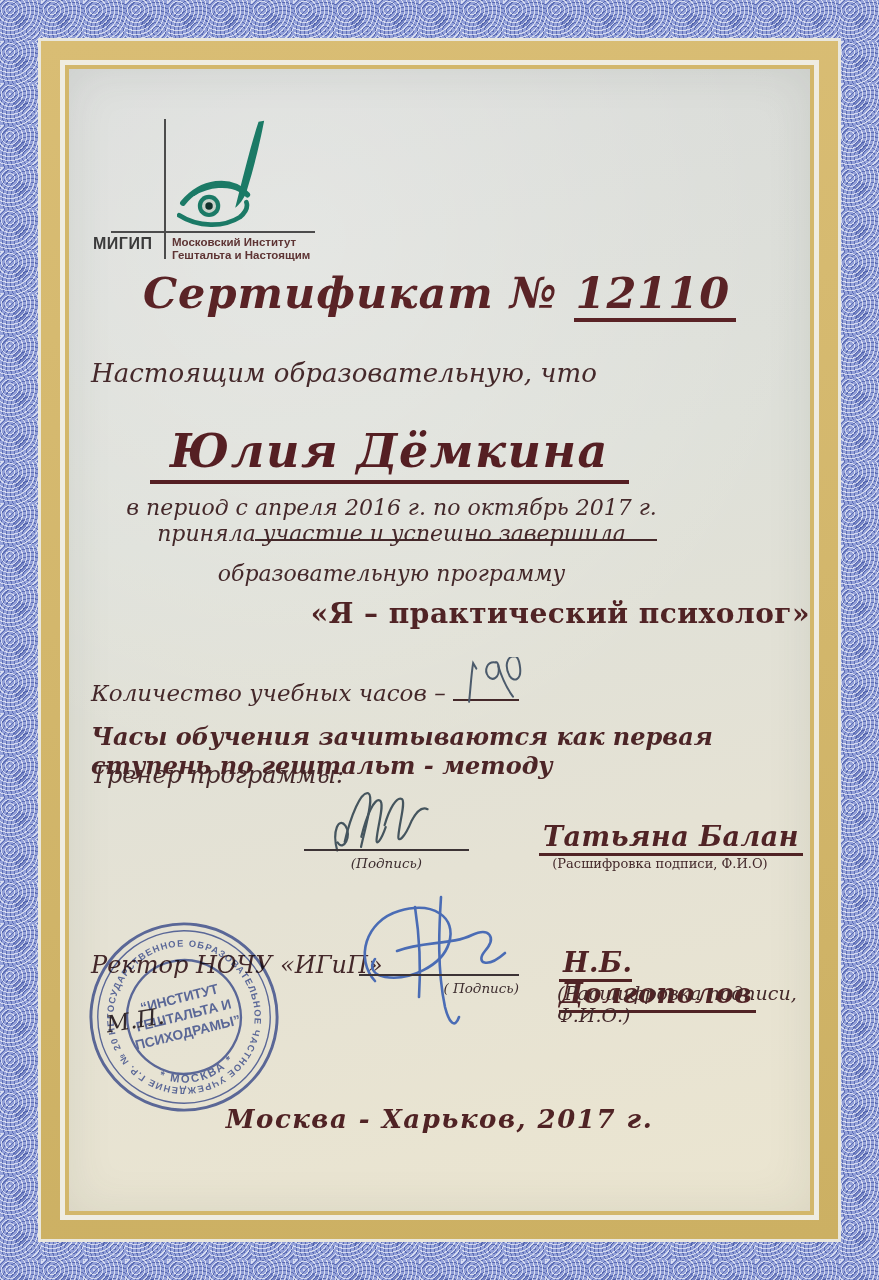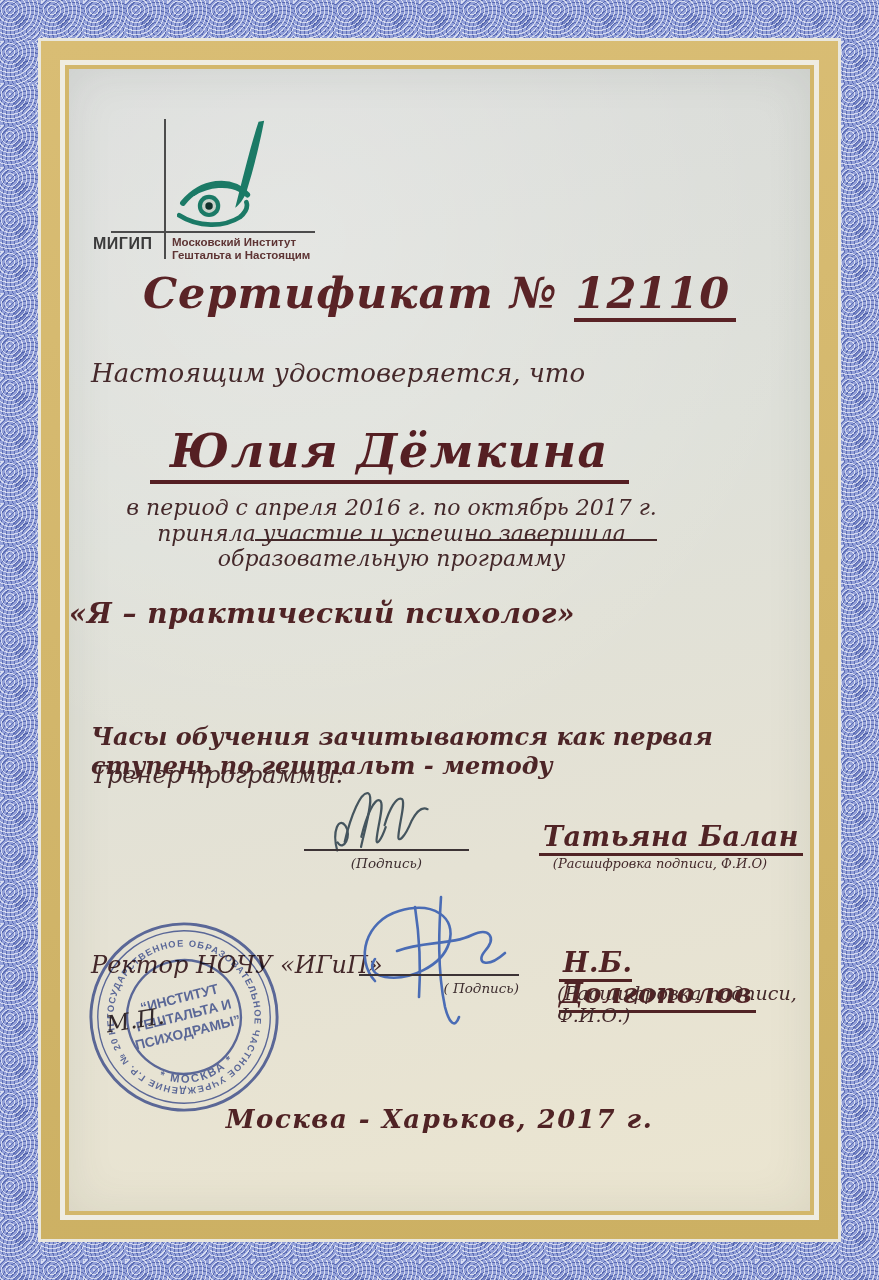--- a/index.html
+++ b/index.html
@@ -34,34 +34,34 @@
   .eye-svg{left:108px;top:50px;width:122px;height:114px;}
   
   .t-title{left:0;right:0;top:199px;text-align:center;font-weight:bold;font-style:italic;font-size:43px;color:#5a2326;letter-spacing:1px;}
   .t-title .num{border-bottom:4px solid #5a2326;padding:0 6px 0 2px;}
   .t-intro{left:22px;top:289px;font-style:italic;font-size:26px;color:#45292b;}
   .t-name{left:0;right:100px;top:355px;text-align:center;}
   .t-name span{font-weight:bold;font-style:italic;font-size:46px;color:#551f23;letter-spacing:1.5px;border-bottom:4px solid #551f23;padding:0 20px 2px 20px;}
   .t-period{left:0;right:96px;top:426px;text-align:center;font-style:italic;font-size:22px;color:#44282a;}
   .t-period .u{border-bottom:2px solid #44282a;padding-bottom:19px;}
   .t-compl1{left:0;right:96px;top:452px;text-align:center;font-style:italic;font-size:22px;color:#44282a;}
-  .t-compl2{left:0;right:96px;top:477px;text-align:center;font-style:italic;font-size:22px;color:#44282a;}
-  .t-program{left:0;right:0;top:528px;text-align:left;font-weight:bold;font-style:italic;font-size:28px;color:#502325;letter-spacing:.5px;}
+  .t-compl2{left:0;right:96px;top:492px;text-align:center;font-style:italic;font-size:22px;color:#44282a;}
+  .t-program{left:0;right:0;top:528px;text-align:right;font-weight:bold;font-size:28px;color:#502325;letter-spacing:.5px;}
   .t-hours{left:22px;top:600px;font-style:italic;font-size:23px;color:#44282a;}
   .hw-box{display:inline-block;position:relative;width:66px;height:30px;border-bottom:2px solid #44282a;vertical-align:baseline;}
   .hw-box svg{position:absolute;left:2px;bottom:-4px;}
   .t-note{left:22px;right:16px;top:653px;font-weight:bold;font-style:italic;font-size:24px;color:#4c2527;}
   .t-trainer{left:22px;top:692px;font-style:italic;font-size:24px;color:#44282a;}
   
   .sig1-svg{left:258px;top:712px;}
   .sig1-line{left:235px;top:780px;width:165px;height:0;border-top:2px solid #3c3335;}
   .sig1-cap{left:235px;top:786px;width:165px;text-align:center;font-style:italic;font-size:13.5px;color:#3d2d2f;}
   .name1{left:470px;top:752px;}
   .name1 span{font-weight:bold;font-style:italic;font-size:27px;color:#502325;letter-spacing:.5px;border-bottom:3px solid #502325;padding:0 4px 1px 4px;}
-  .decode1{left:466px;top:787px;width:250px;text-align:center;font-style:italic;font-size:13px;color:#44292b;}
+  .decode1{left:466px;top:787px;width:250px;text-align:center;font-size:13px;color:#44292b;}
   
   .t-rector{left:22px;top:882px;font-style:italic;font-size:24px;color:#44282a;}
   .sig2-svg{left:268px;top:820px;}
   .sig2-line{left:290px;top:905px;width:160px;height:0;border-top:2px solid #3c3335;}
   .sig2-cap{left:290px;top:911px;width:160px;text-align:right;font-style:italic;font-size:13.5px;color:#3d2d2f;}
   .name2{left:490px;top:878px;}
   .name2 span{font-weight:bold;font-style:italic;font-size:27px;color:#502325;letter-spacing:.5px;border-bottom:3px solid #502325;padding:0 4px 1px 4px;}
   .decode2{left:488px;top:913px;width:252px;text-align:left;font-style:italic;font-size:19px;color:#44292b;}
   
   .stamp{left:17px;top:850px;width:196px;height:196px;transform:rotate(-14deg);opacity:.82;mix-blend-mode:multiply;}
@@ -97,37 +97,50 @@
     <div class="lg-org">
       <div>Московский Институт</div>
       <div>Гештальта и Настоящим</div>
     </div>
 
     <div class="t-title">
       <span>Сертификат №</span>
       <span class="num">12110</span>
     </div>
 
-    <div class="t-intro">Настоящим удостоверяется, что</div>
+    <div class="t-intro">Настоящим образовательную, что</div>
 
     <div class="t-name">
       <span>Юлия Дёмкина</span>
     </div>
 
     <div class="t-period">
       <span>в период с</span>
       <span class="u">апреля 2016 г.</span>
       <span>по</span>
       <span class="u">октябрь 2017 г.</span>
     </div>
     <div class="t-compl1">приняла участие и успешно завершила</div>
     <div class="t-compl2">образовательную программу</div>
 
     <div class="t-program">«Я – практический психолог»</div>
 
+    <div class="t-hours">
+      <span>Количество учебных часов –</span>
+      <span class="hw-box">
+        <svg width="70" height="46" viewBox="0 0 70 46">
+          <g fill="none" stroke="#4b5a6b" stroke-width="2" stroke-linecap="round" transform="rotate(-12 35 23)">
+            <path d="M10,40 C14,28 18,13 22,3 L24,9"></path>
+            <path d="M44,7 C36,4 31,12 34,19 C37,25 45,23 46,13 C47,8 45,6 44,7"></path>
+            <path d="M46,11 C47,22 49,33 54,44"></path>
+            <path d="M64,5 C56,3 52,13 55,23 C58,31 66,29 67,17 C68,8 66,5 64,5"></path>
+          </g>
+        </svg>
+      </span>
+    </div>
 
     <div class="t-note">Часы обучения зачитываются как первая ступень по гештальт - методу</div>
     <div class="t-trainer">Тренер  программы:</div>
 
     <svg class="sig1-svg" width="120" height="72" viewBox="0 0 120 72">
       <g fill="none" stroke="#45555e" stroke-width="2.2" stroke-linecap="round" transform="rotate(-4 60 36)">
         <path d="M8,66 C4,46 12,32 18,42 C24,52 14,68 9,58"></path>
         <path d="M16,58 C24,32 36,8 43,11 C49,14 38,44 32,64"></path>
         <path d="M33,54 C40,32 49,16 54,19 C59,22 50,44 48,58 C47,64 52,60 58,46"></path>
         <path d="M57,44 C63,28 71,16 76,19 C80,22 72,42 70,56 C69,63 76,58 84,42 C90,32 96,28 101,31"></path>

